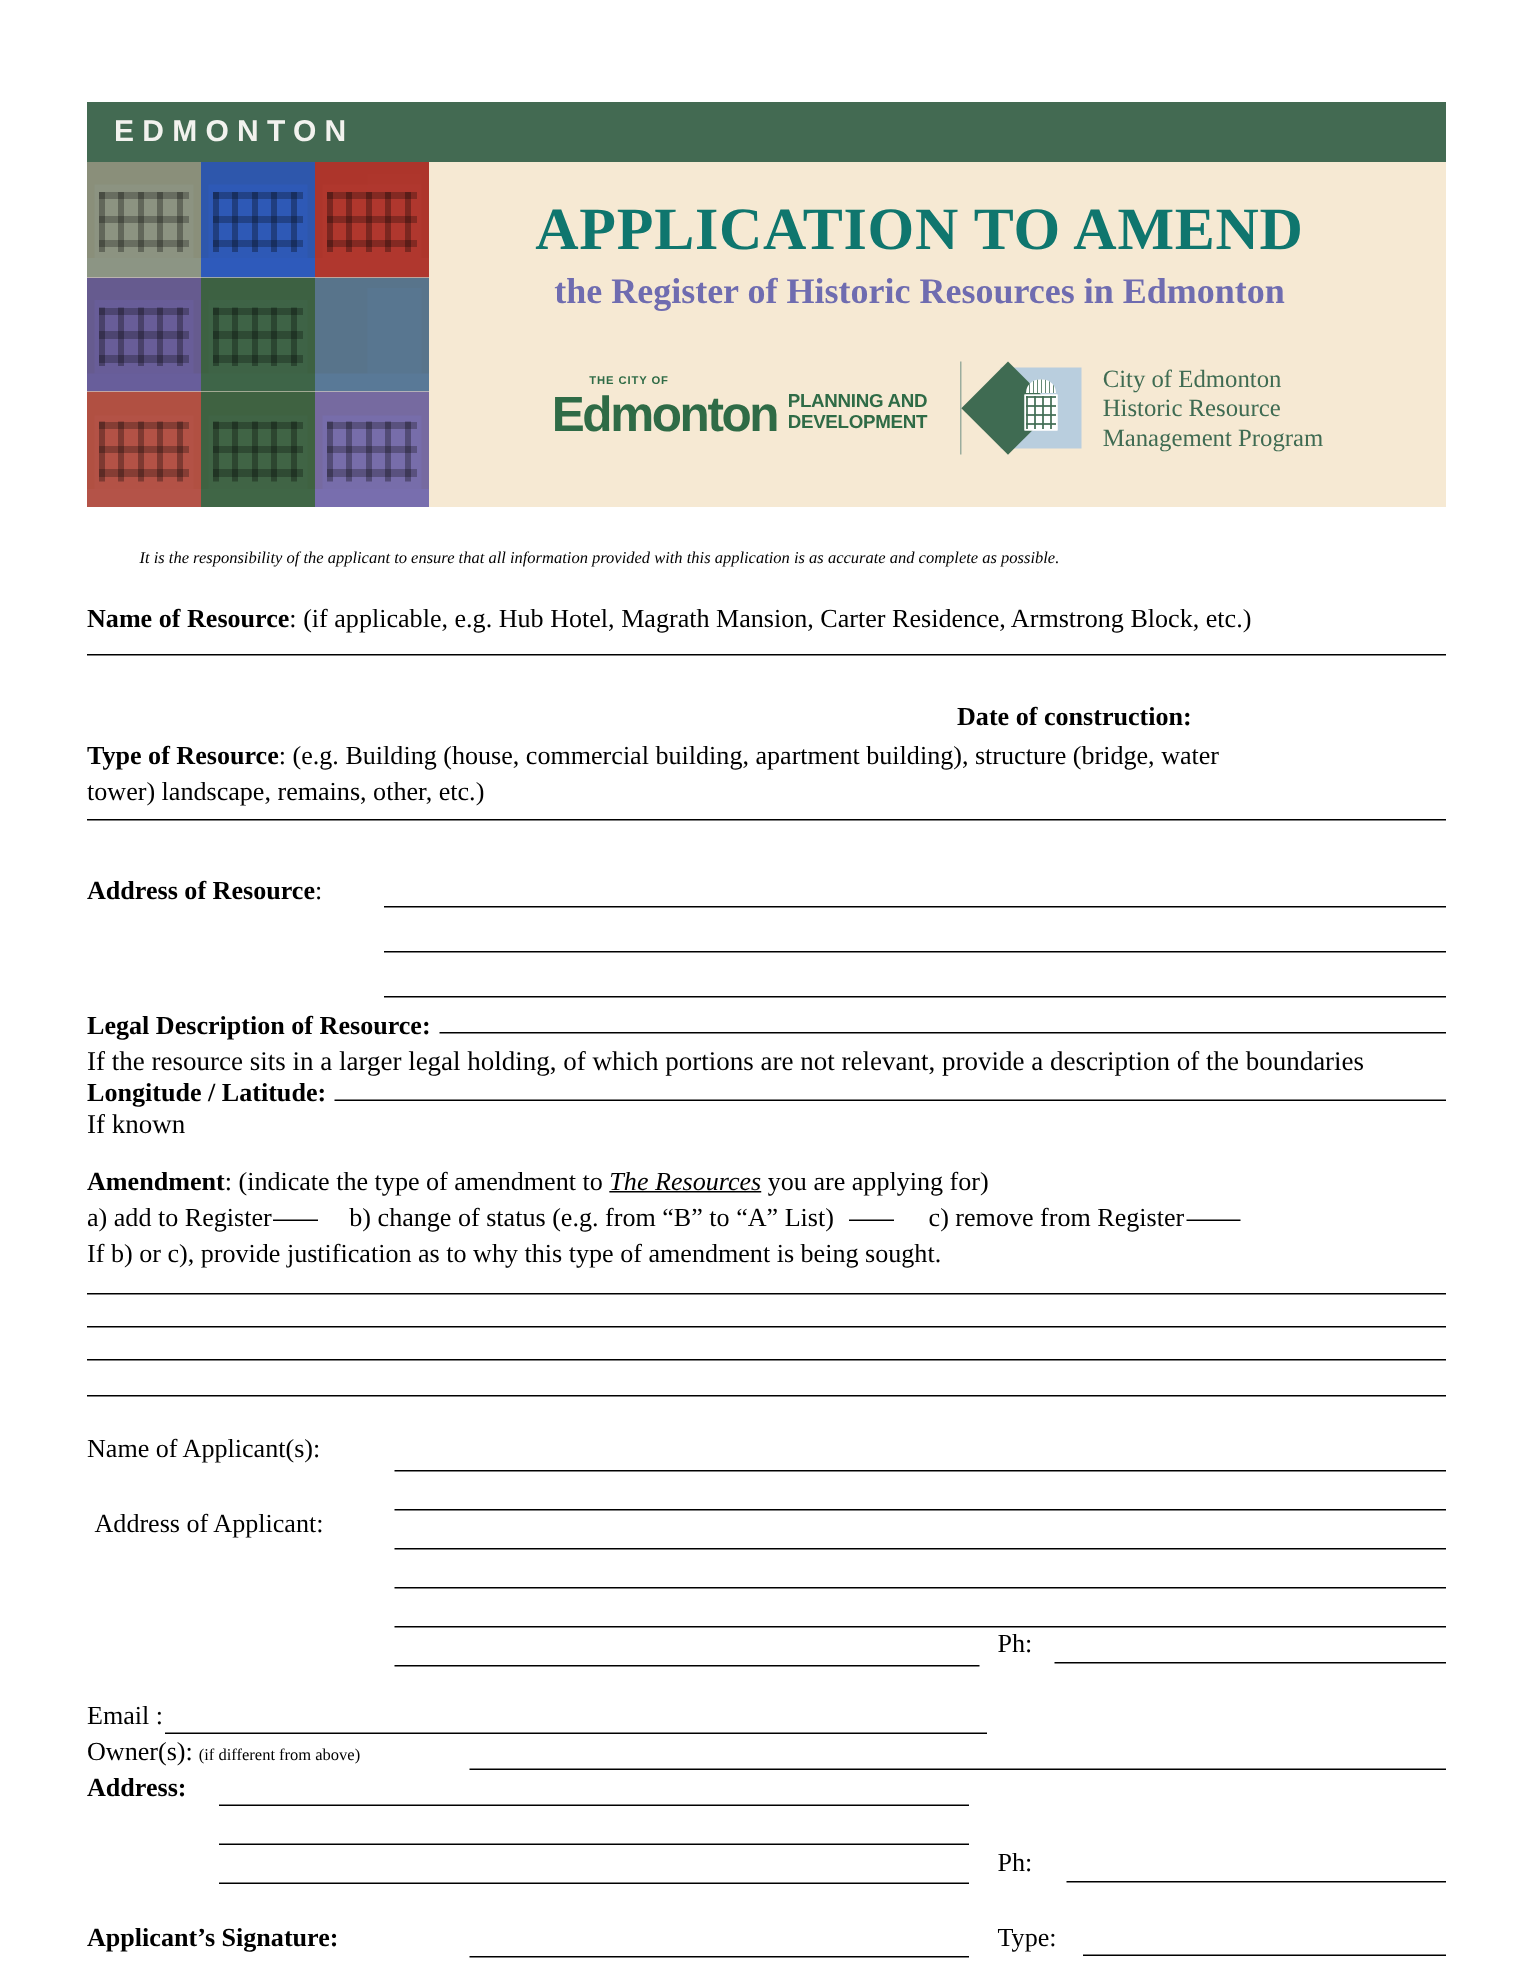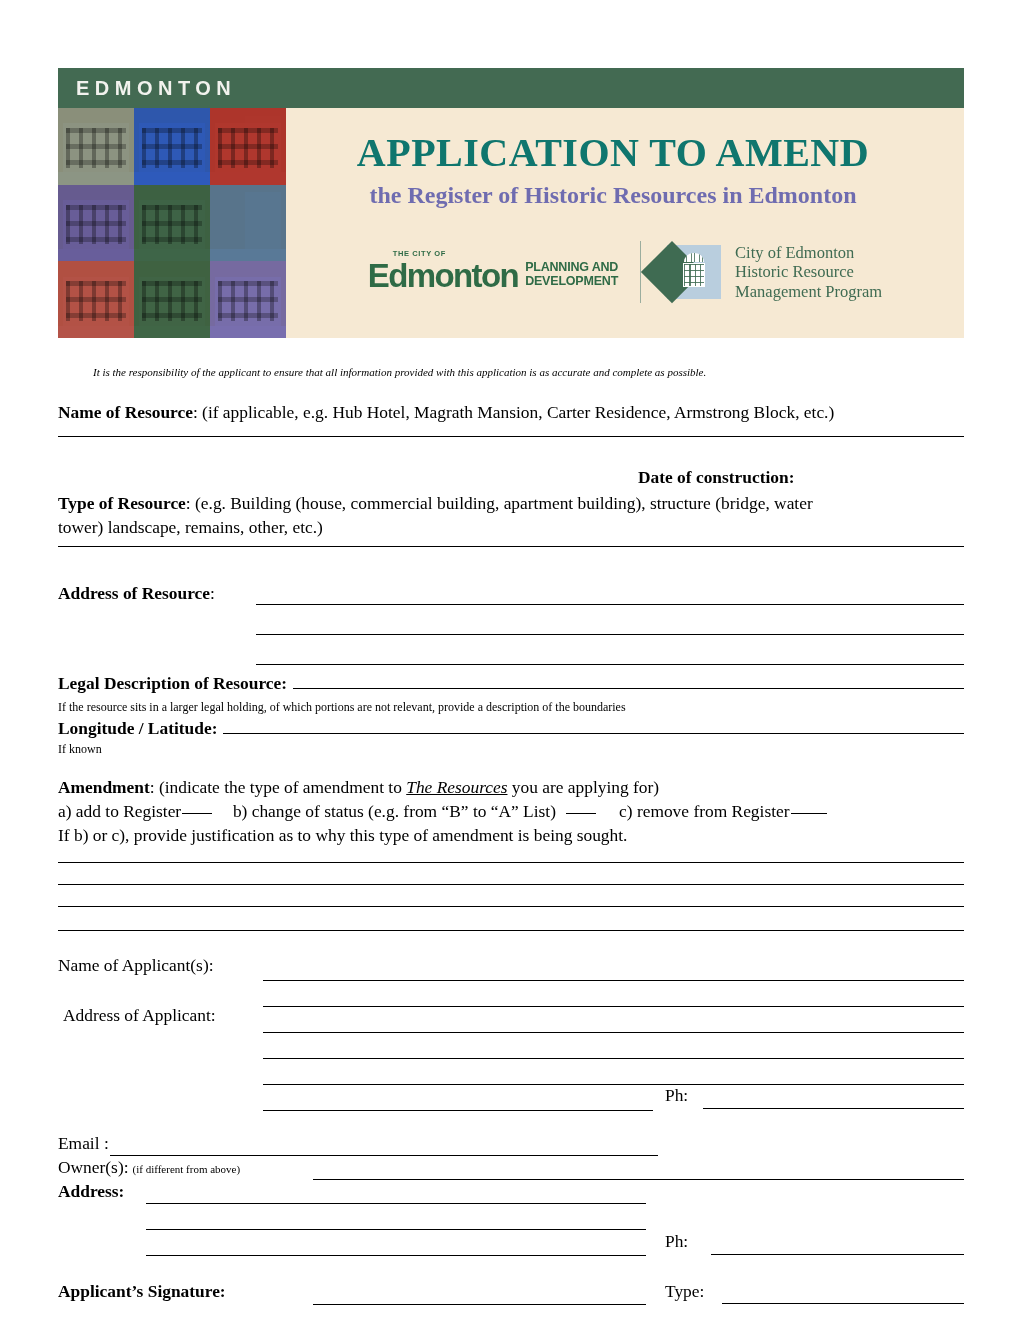--- a/index.html
+++ b/index.html
@@ -255,21 +255,21 @@
 
   .note-italic {
     font-style: italic;
     font-size: 11px;
     line-height: 16px;
     margin-top: 6px;
     margin-left: 35px;
   }
   .lbl-b { font-weight: bold; }
   .t17 { font-size: 17.4px; line-height: 23px; }
-  .t12 { font-size: 12px; line-height: 15px; }
+  .t12 { font-size: 18px; line-height: 15px; }
   .t10 { font-size: 11px; line-height: 13px; }
 
   .rule {
     border-bottom: 1.6px solid #000;
     height: 0;
   }
   .rule-thin {
     border-bottom: 1.1px solid #000;
     height: 0;
   }

